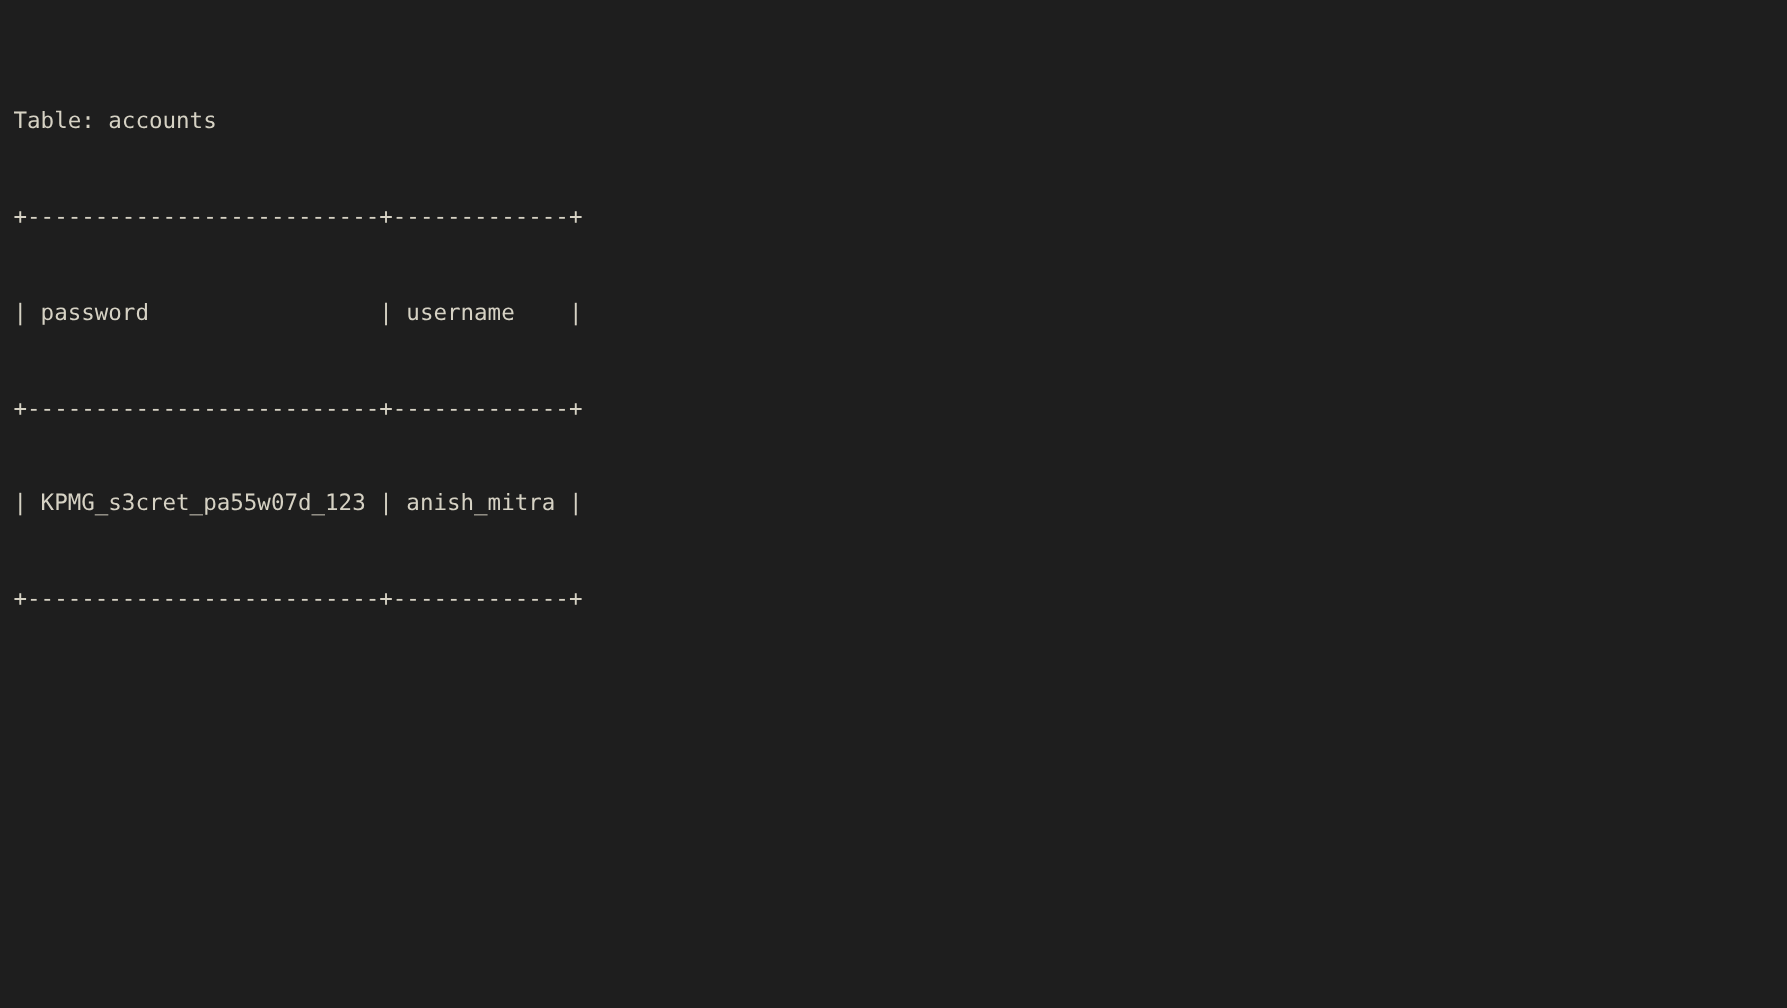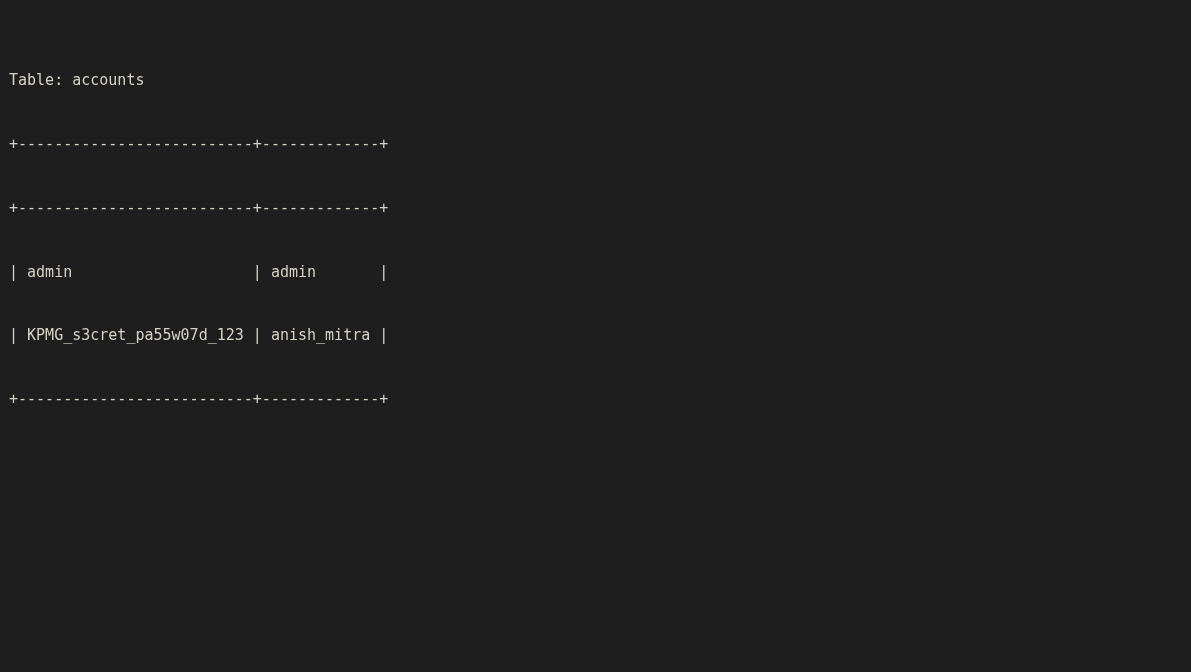--- a/index.html
+++ b/index.html
@@ -36,22 +36,22 @@
   .txt     { color: #d6d2c4; }
   .tbl     { color: #d6d2c4; }
 </style>
 </head>
 <body>
 
 <div id="terminal">
 
   <div class="line"><span class="txt">Table: accounts</span></div>
   <div class="line"><span class="tbl">+--------------------------+-------------+</span></div>
+  <div class="line"><span class="tbl">| password                 | username    |</span></div>
   <div class="line"><span class="tbl">+--------------------------+-------------+</span></div>
-  <div class="line"><span class="tbl">| admin                    | admin       |</span></div>
   <div class="line"><span class="tbl">| KPMG_s3cret_pa55w07d_123 | anish_mitra |</span></div>
   <div class="line"><span class="tbl">+--------------------------+-------------+</span></div>
 
   <div class="blank"></div>
 
   
   
 
   
 

